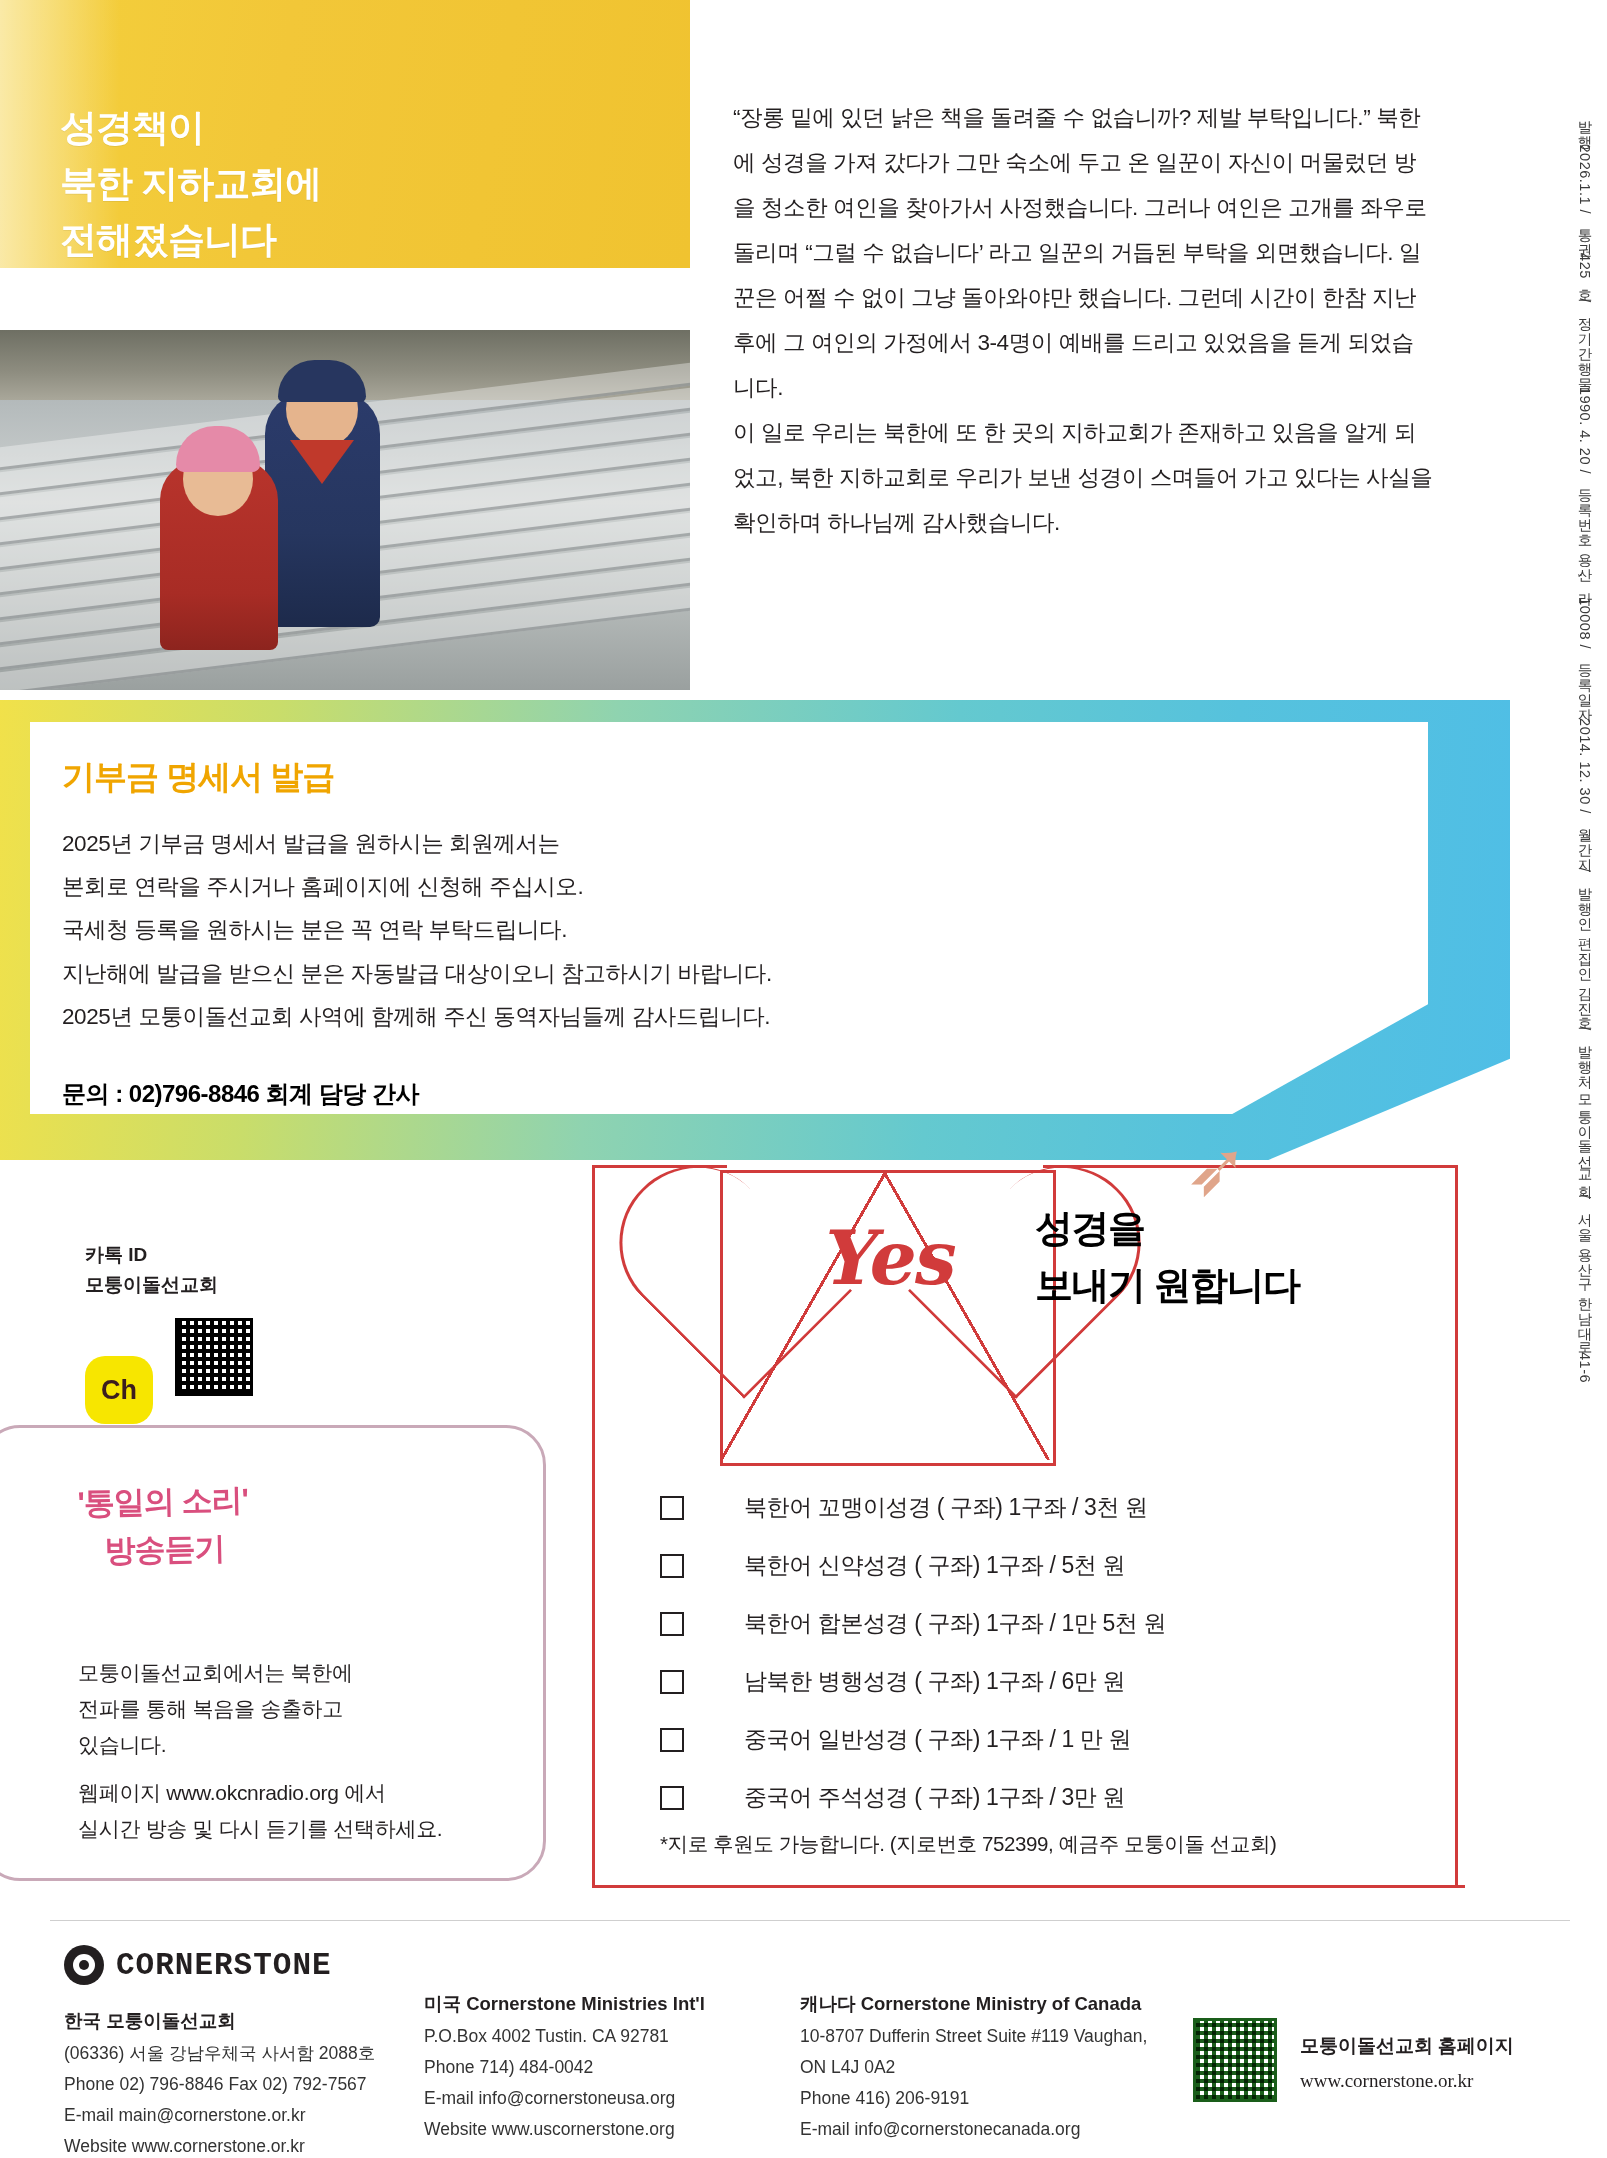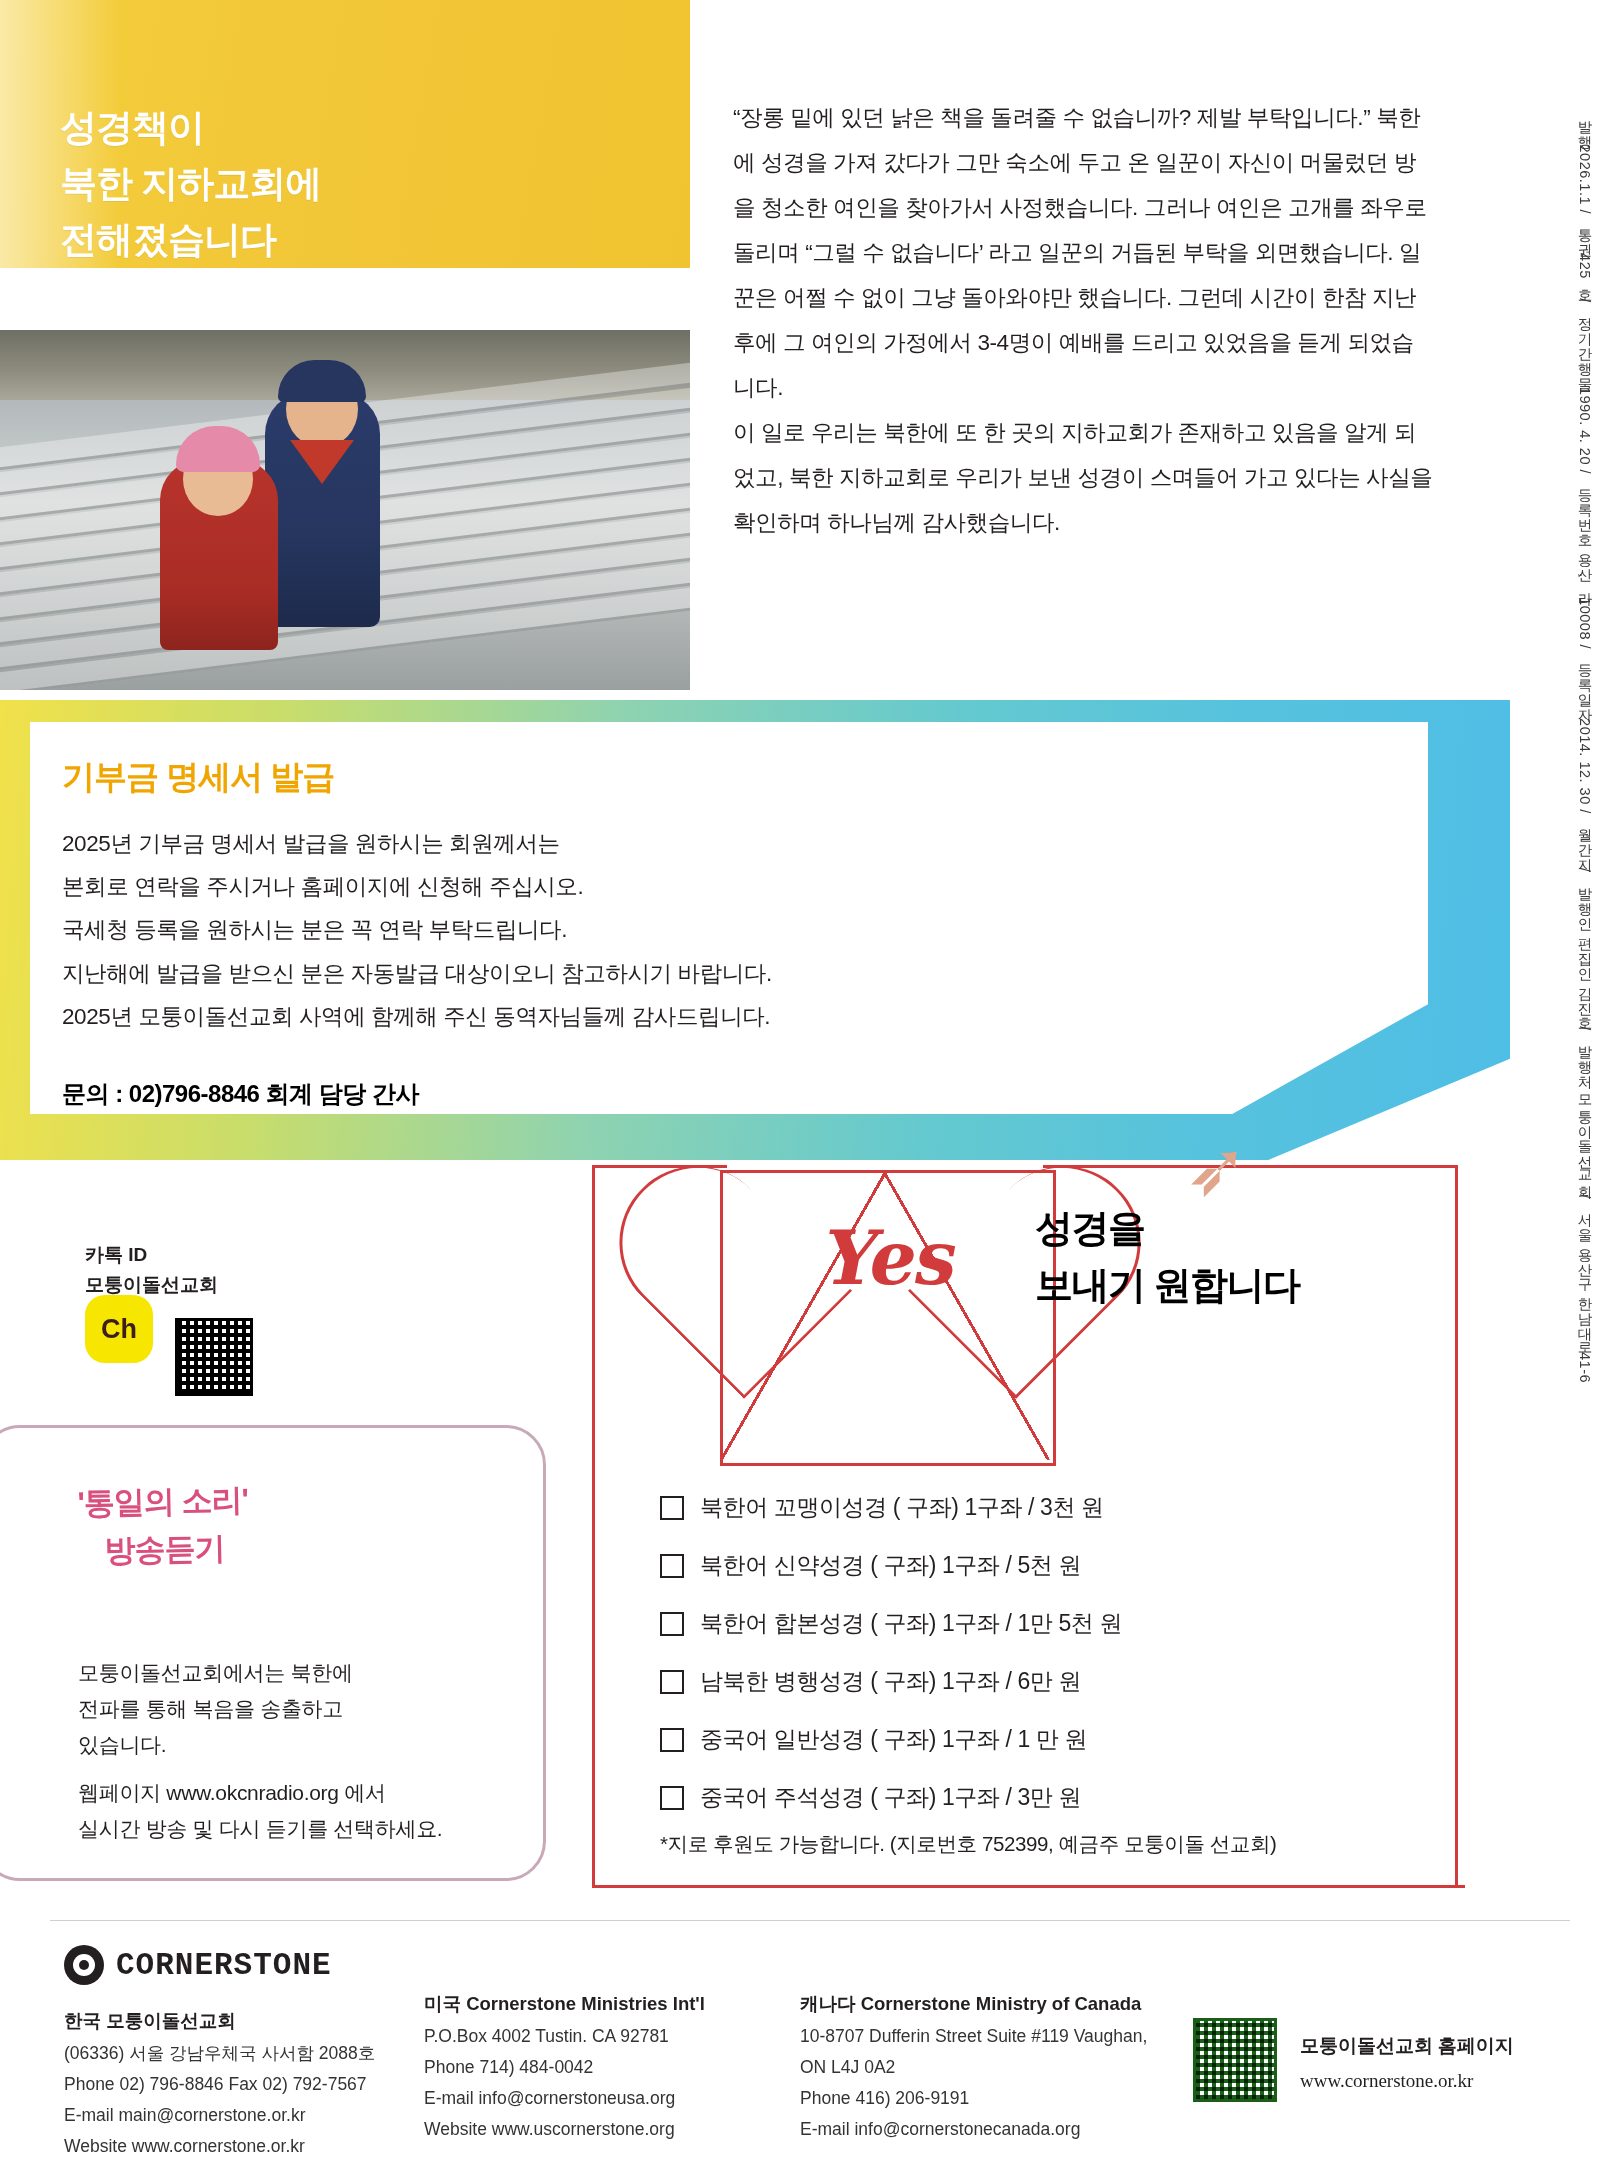--- a/index.html
+++ b/index.html
@@ -155,21 +155,21 @@
     letter-spacing: -0.5px;
   }
 
   
   .kakao-label {
     position:absolute; left: 85px; top: 1240px;
     font-size: 19px; font-weight: bold; line-height:1.6;
     color:#231f20;
   }
   .kakao-btn {
-    position:absolute; left: 85px; top: 1295px;
+    position:absolute; left: 85px; top: 1356px;
     width:68px; height:68px; border-radius: 20px;
     background:#f7e600;
     display:flex; align-items:center; justify-content:center;
     font-size: 27px; font-weight:bold; color:#3c1e1e;
   }
   .kakao-qr {
     position:absolute; left: 175px; top: 1318px;
     width:72px; height:72px;
     background:
       repeating-linear-gradient(90deg,#000 0 4px,#fff 4px 8px),
@@ -281,20 +281,21 @@
 
   .order-list {
     position:absolute; left: 660px; top: 1492px;
     width: 760px;
   }
   .order-item {
     display:flex; align-items:center;
     font-size: 23px; color:#231f20;
     margin-bottom: 27px;
     letter-spacing:-0.4px;
+    gap:44px;
   }
   .order-item .cb {
     width: 20px; height: 20px;
     border: 2px solid #231f20;
     margin-right: 16px;
     flex: none;
   }
   .order-note {
     position:absolute; left: 660px; top: 1830px;
     font-size: 20.5px; color:#231f20;

